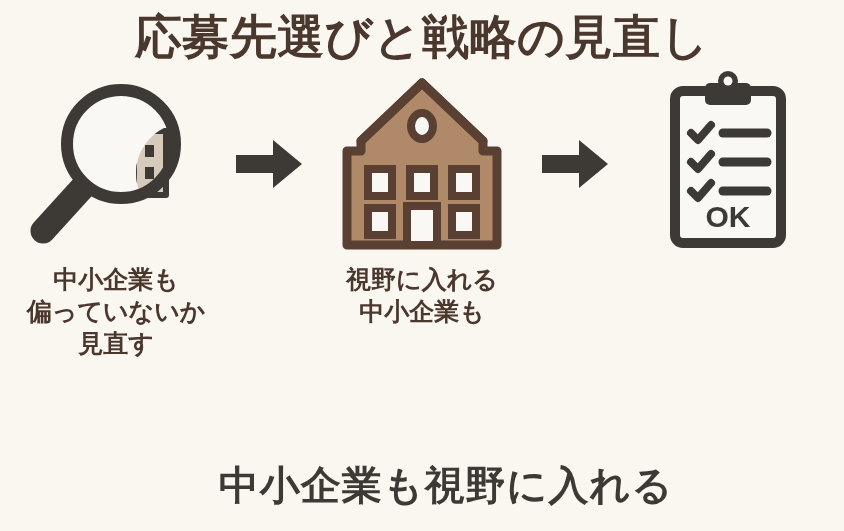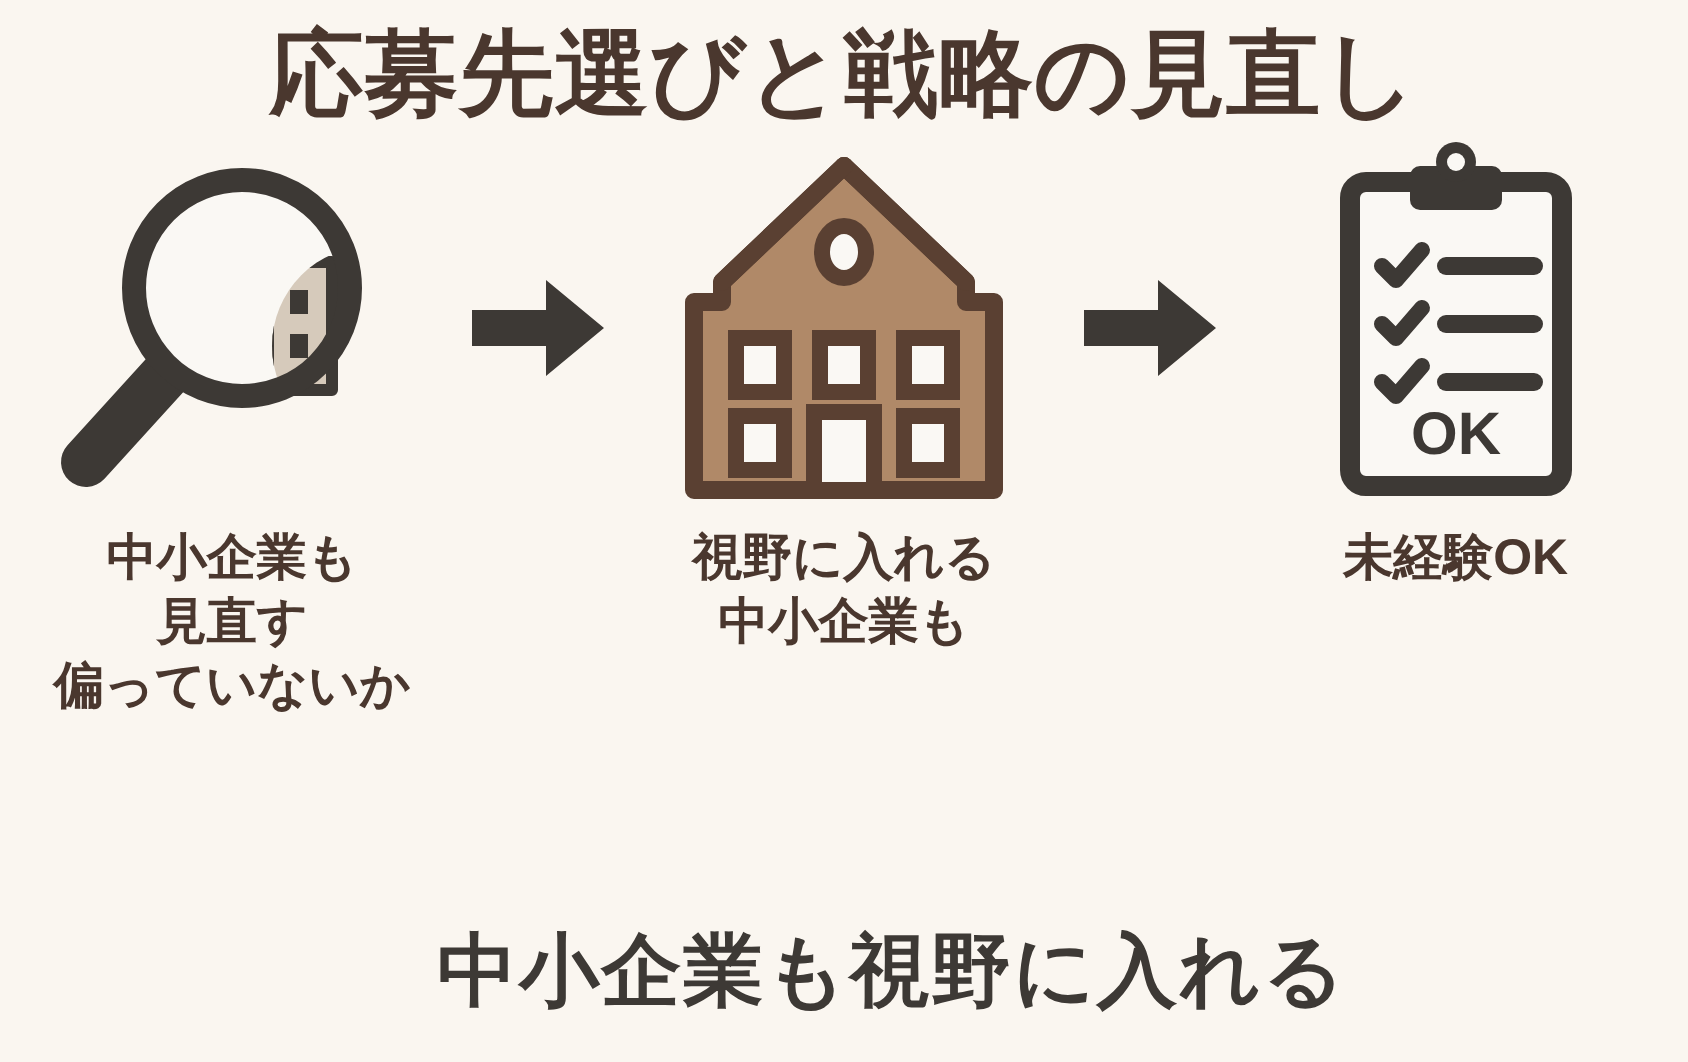--- a/index.html
+++ b/index.html
@@ -132,22 +132,22 @@
               <rect x="124" y="76" width="9" height="12"></rect>
               <rect x="124" y="98" width="9" height="12"></rect>
             </g>
           </g>
 
           <circle cx="100" cy="75" r="54" fill="none" stroke="#3d3935" stroke-width="12"></circle>
         </svg>
       </div>
       <div class="step-caption">
         <span class="cap-line">中小企業も</span>
+        <span class="cap-line">偏っていないか</span>
         <span class="cap-line">見直す</span>
-        <span class="cap-line">偏っていないか</span>
       </div>
     </div>
 
     <div class="arrow-cell">
       <svg width="66" height="52" viewBox="0 0 66 52">
         <path d="M0 17 H37 V2 L66 26 L37 50 V35 H0 Z" fill="#3d3935"></path>
       </svg>
     </div>
 
     <div class="step">
@@ -207,21 +207,20 @@
           <g stroke="#3d3935" stroke-width="9" stroke-linecap="round">
             <line x1="90" y1="64" x2="134" y2="64"></line>
             <line x1="90" y1="93" x2="134" y2="93"></line>
             <line x1="90" y1="122" x2="134" y2="122"></line>
           </g>
 
           <text x="95" y="158" text-anchor="middle" font-family="Liberation Sans, sans-serif" font-size="30" font-weight="bold" fill="#3d3935">OK</text>
         </svg>
       </div>
       <div class="step-caption">
-        <span class="cap-line">未経験OK</span>
       </div>
     </div>
 
   </div>
 
   <div class="footer">中小企業も視野に入れる</div>
 
 </div>
 
 </body></html>

